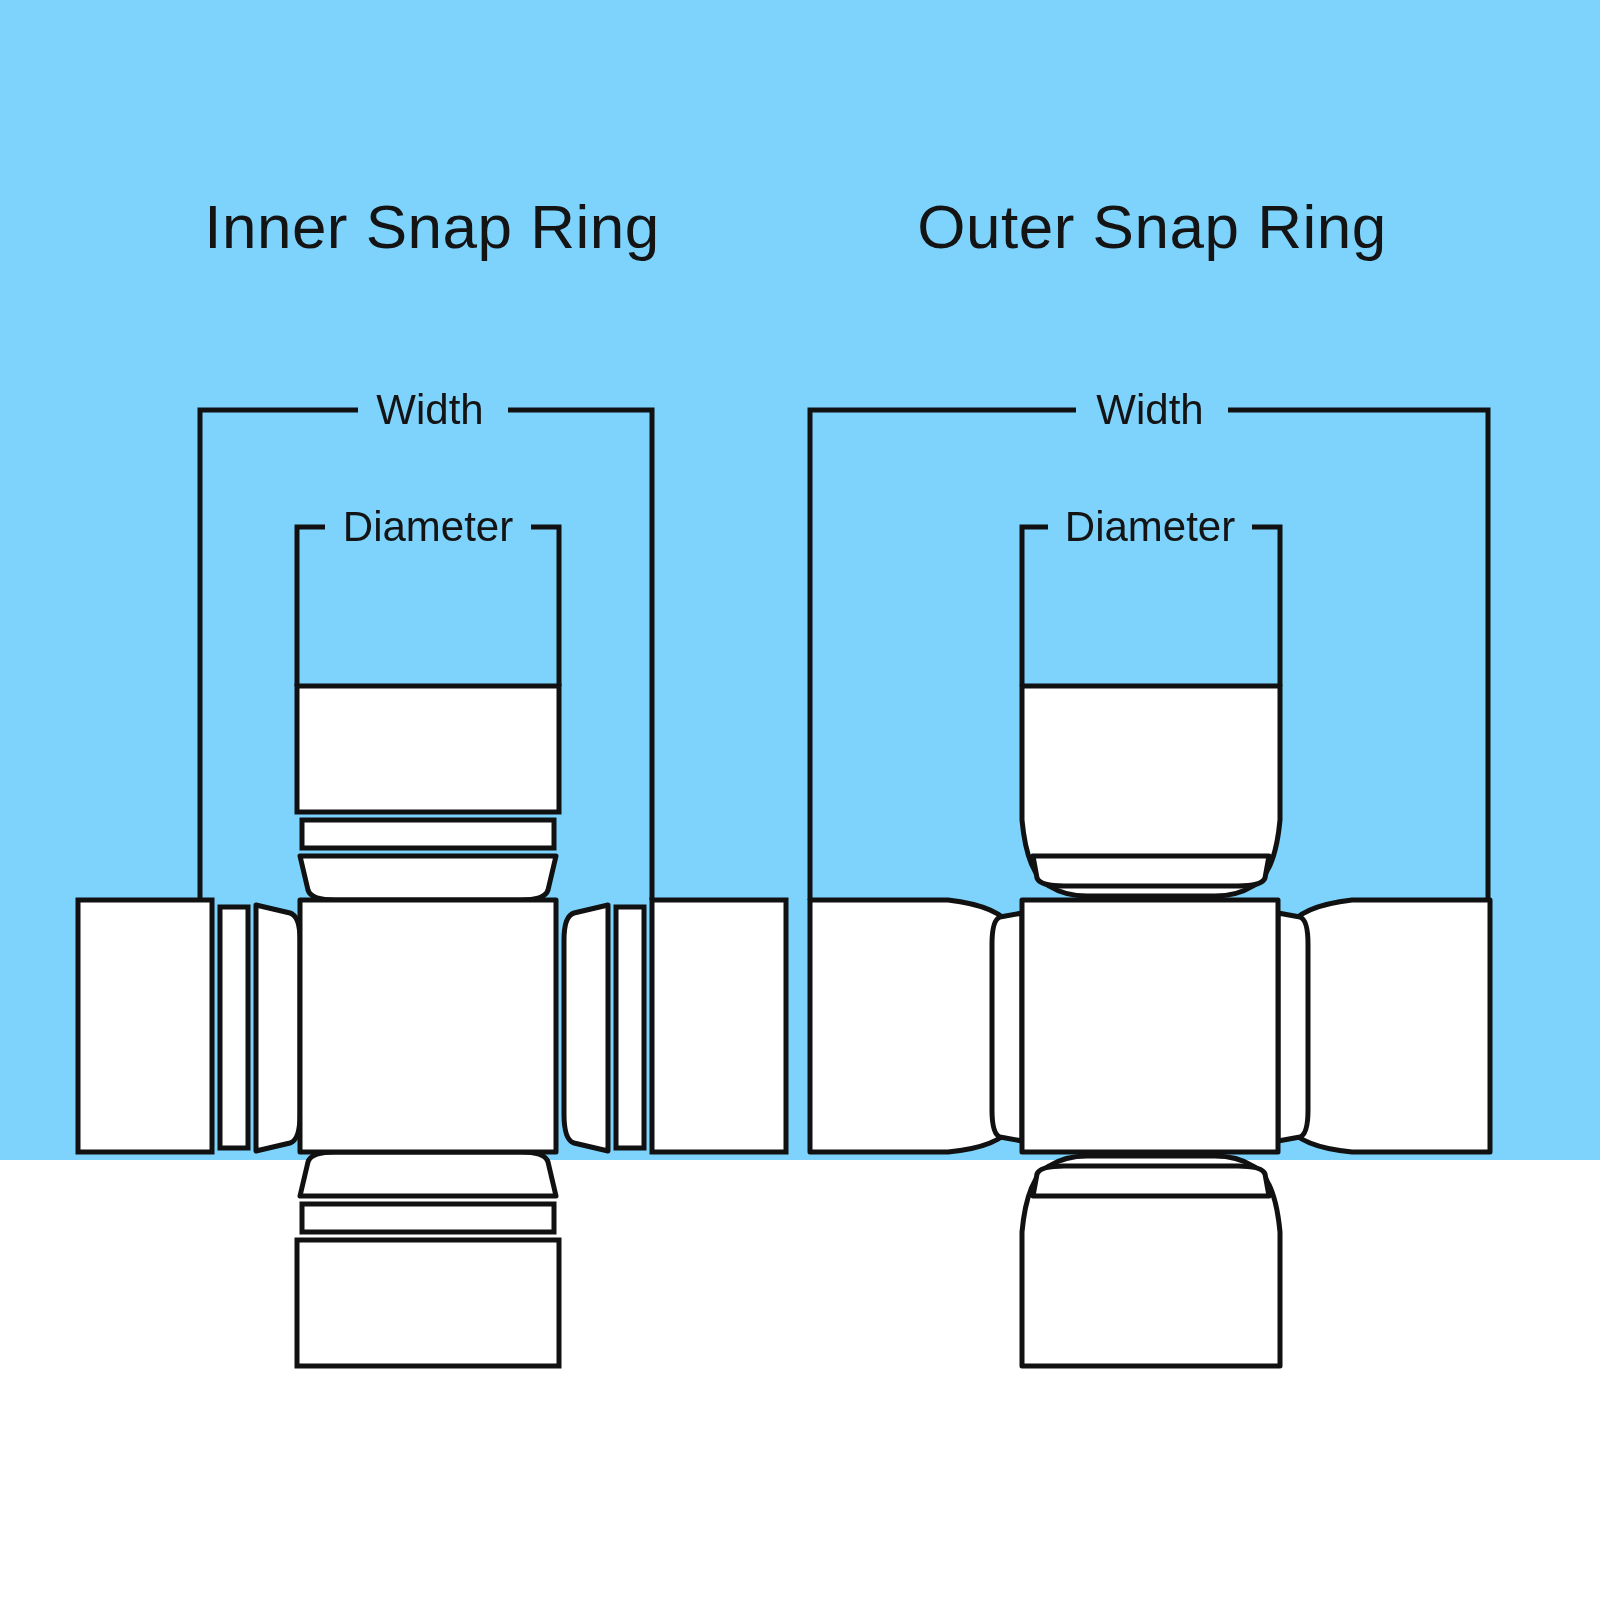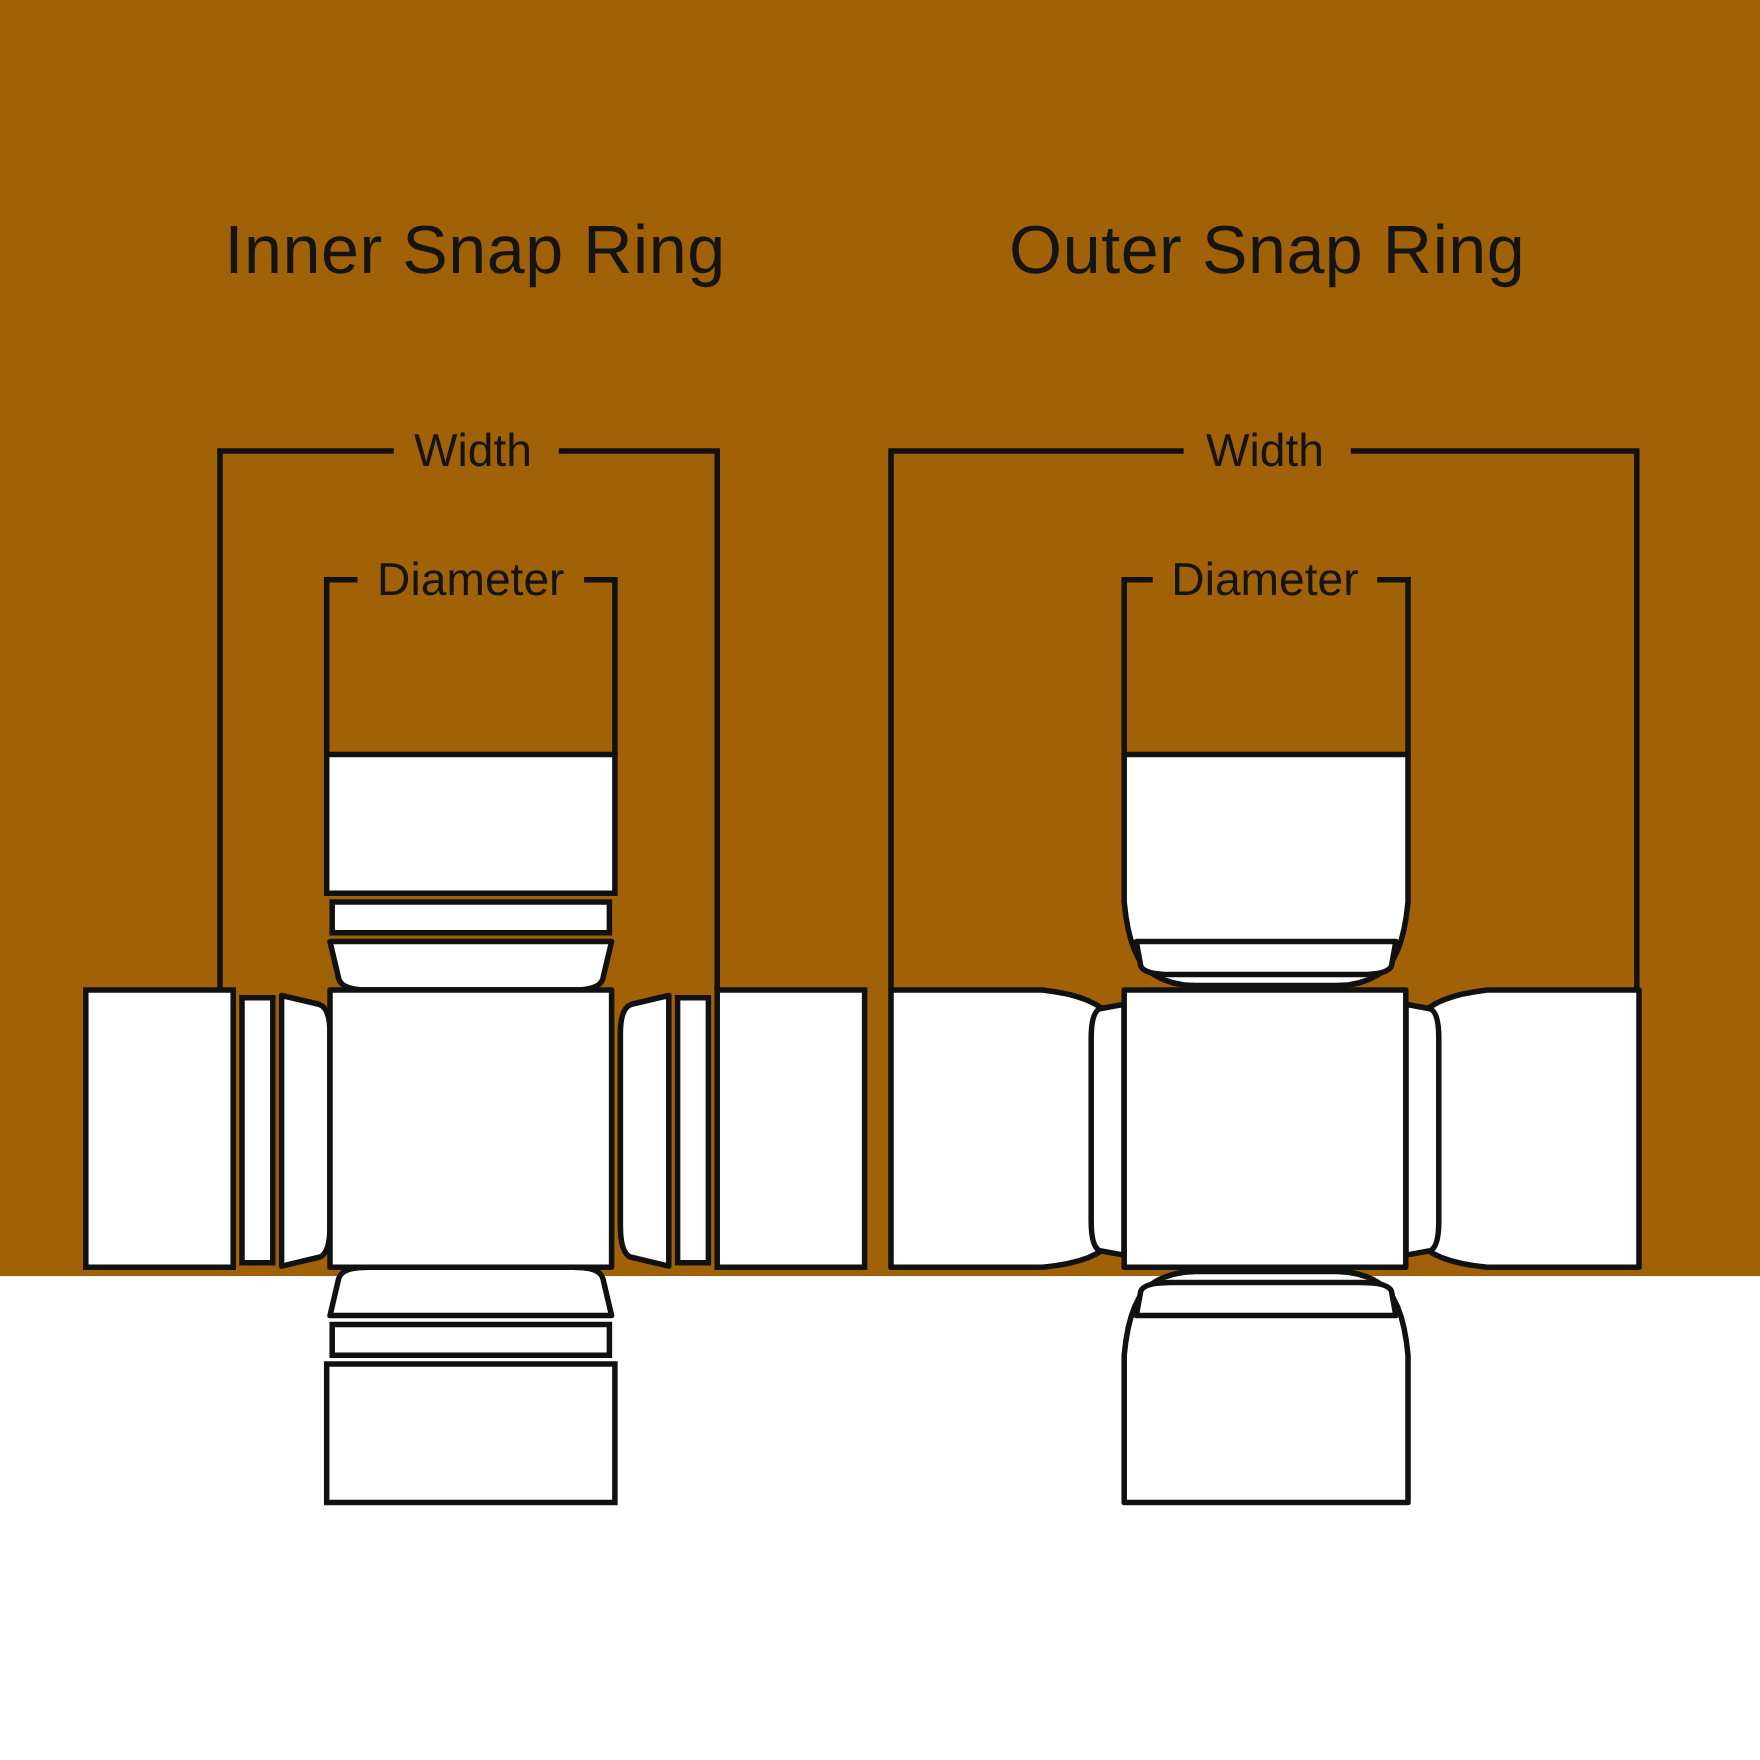--- a/index.html
+++ b/index.html
@@ -11,21 +11,21 @@
     width: 1600px;
     height: 1600px;
     font-family: "Liberation Sans", sans-serif;
     color: #1a1a1a;
     overflow: hidden;
   }
   #stage {
     position: relative;
     width: 1600px;
     height: 1160px;
-    background: #a16207;
+    background: #7dd3fc;
   }
   svg.diagram {
     position: absolute;
     left: 0;
     top: 0;
     width: 1600px;
     height: 1600px;
     display: block;
   }
   .title-text {

